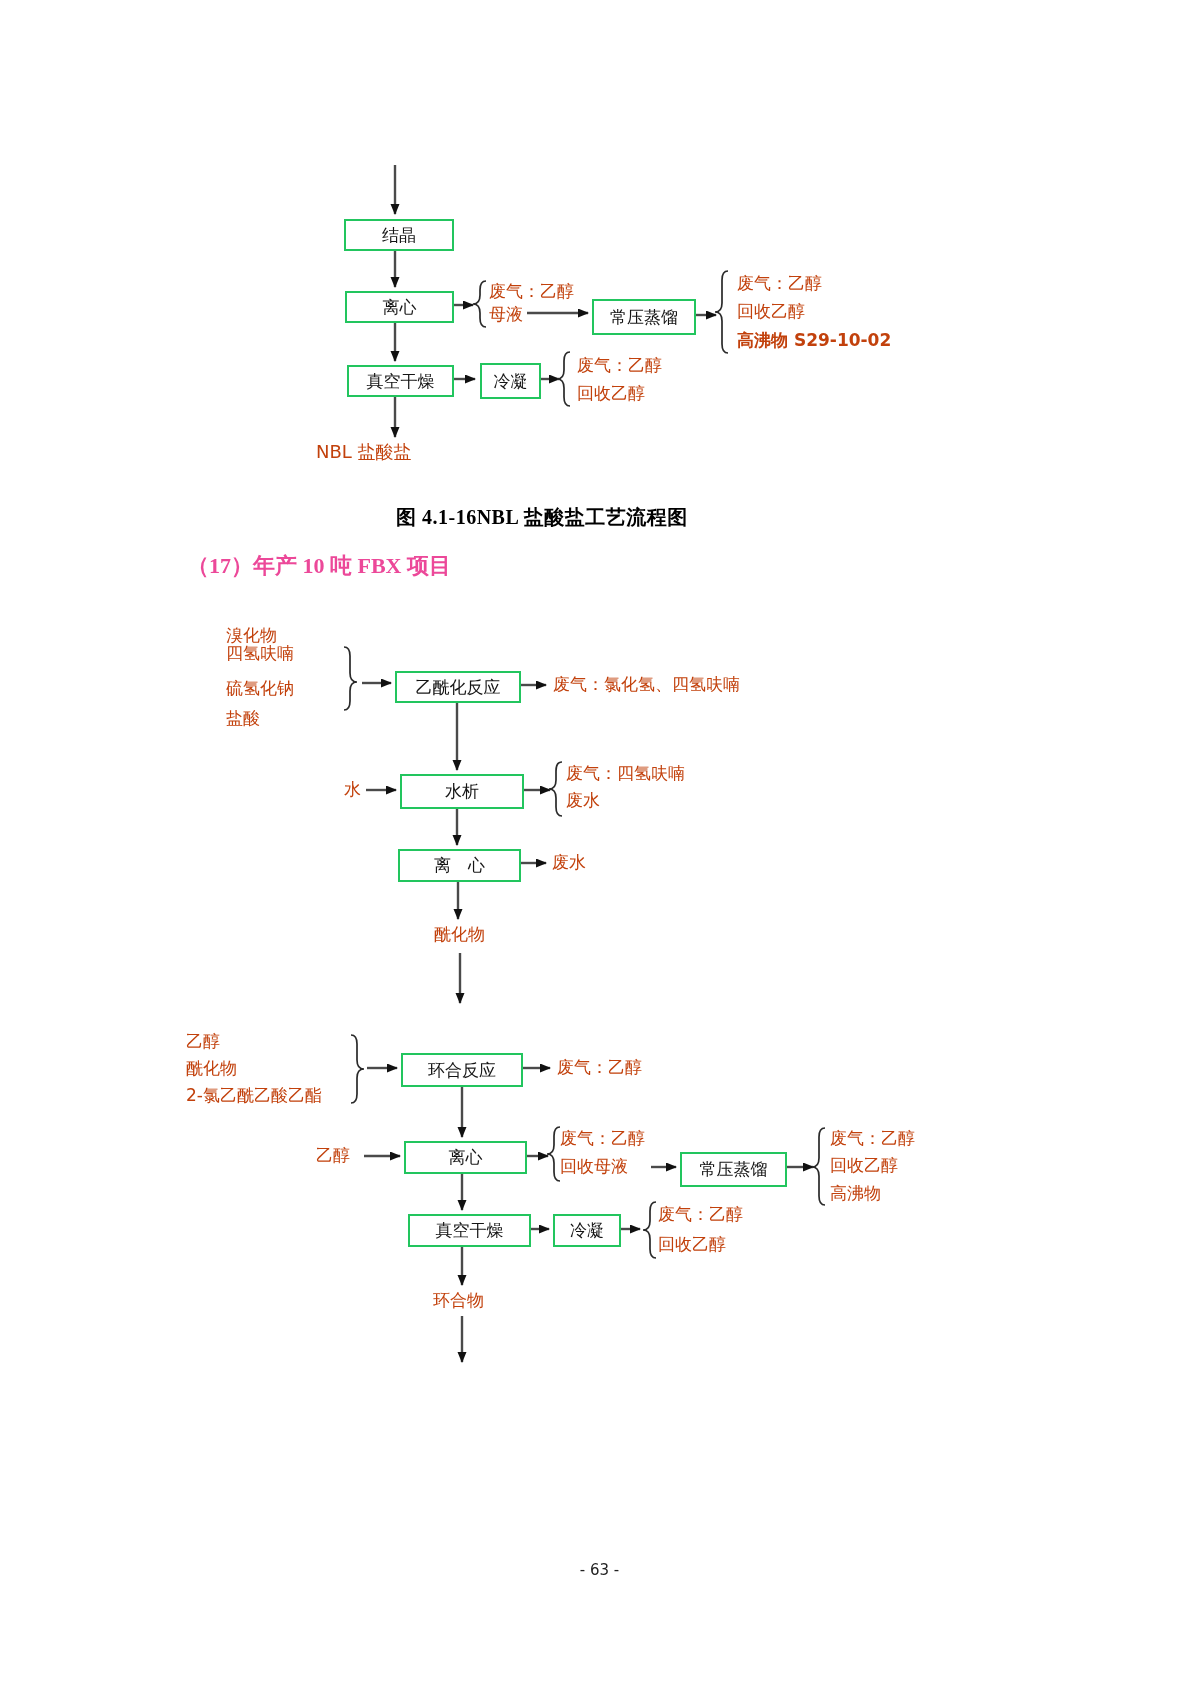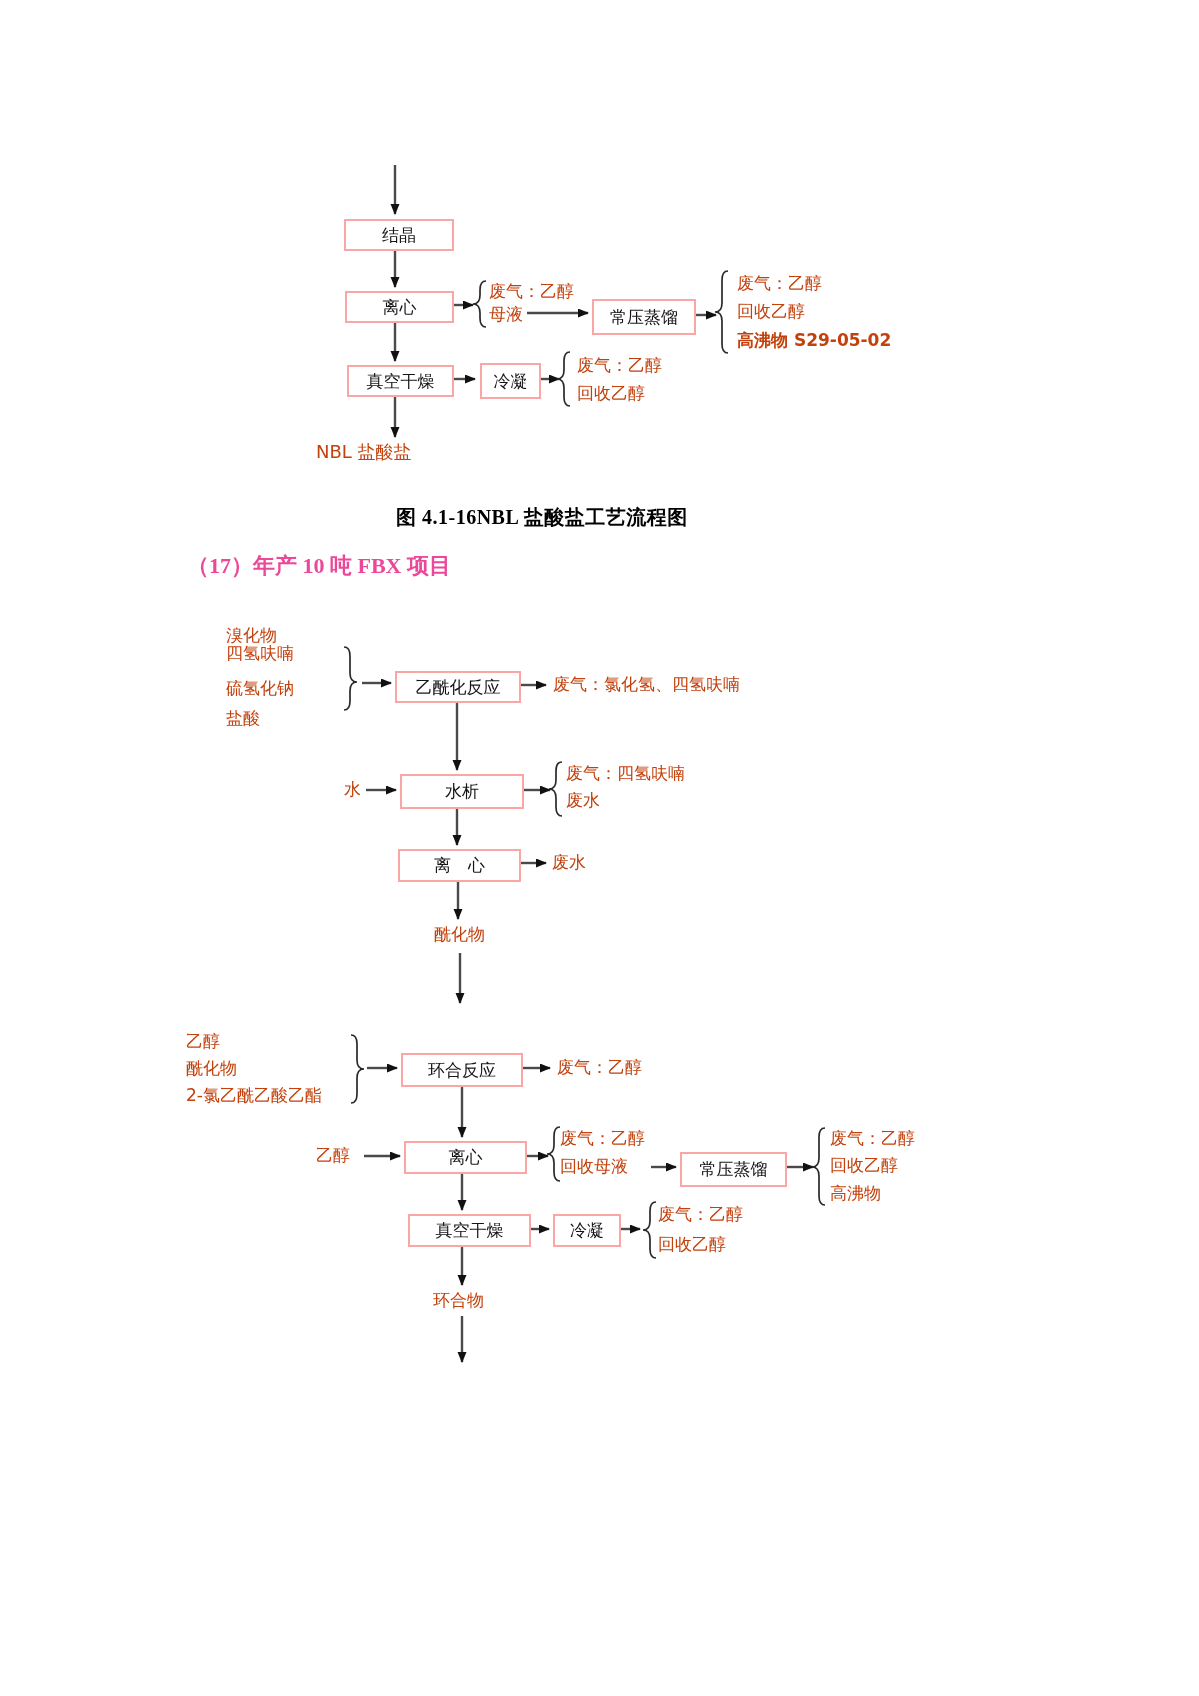--- a/index.html
+++ b/index.html
@@ -10,21 +10,21 @@
     margin:0 auto;
     overflow:hidden;
     font-family:"DejaVu Sans","Liberation Sans",sans-serif;
     color:#1a1a1a;
   }
   #connectors{position:absolute;left:0;top:0;width:1199px;height:1696px;}
   .flow{stroke:#4a4a4a;stroke-width:2.4;}
   .brace{stroke:#2a2a2a;stroke-width:1.7;fill:none;}
   .box{
     position:absolute;
-    border:2px solid #fca5a5;
+    border:2px solid #22c55e;
     background:#fff;
     display:flex;align-items:center;justify-content:center;
     font-size:17px;line-height:1;white-space:nowrap;
     color:#141414;
   }
   .lbl{
     position:absolute;
     font-size:17px;line-height:19px;white-space:nowrap;
     color:#c2410c;
   }
@@ -106,21 +106,21 @@
   <div class="box" style="left:344px;top:219px;width:106px;height:28px">结晶</div>
   <div class="box" style="left:345px;top:291px;width:105px;height:28px">离心</div>
   <div class="box" style="left:592px;top:299px;width:100px;height:32px">常压蒸馏</div>
   <div class="box" style="left:347px;top:365px;width:103px;height:28px">真空干燥</div>
   <div class="box" style="left:480px;top:363px;width:57px;height:32px">冷凝</div>
 
   <div class="lbl" style="left:489px;top:282px">废气：乙醇</div>
   <div class="lbl" style="left:489px;top:305px">母液</div>
   <div class="lbl" style="left:737px;top:274px">废气：乙醇</div>
   <div class="lbl" style="left:737px;top:302px">回收乙醇</div>
-  <div class="lbl bold" style="left:737px;top:331px">高沸物 S29-05-02</div>
+  <div class="lbl bold" style="left:737px;top:331px">高沸物 S29-10-02</div>
   <div class="lbl" style="left:577px;top:356px">废气：乙醇</div>
   <div class="lbl" style="left:577px;top:384px">回收乙醇</div>
   <div class="lbl" style="left:316px;top:442px;font-size:18px">NBL 盐酸盐</div>
 
   <div class="caption" style="left:396px;top:504px">图 4.1-16NBL 盐酸盐工艺流程图</div>
 
   <div class="heading" style="left:187px;top:551px">（17）年产 10 吨 FBX 项目</div>
 
   <div class="lbl right" style="left:226px;top:626px;width:112px">溴化物</div>
   <div class="lbl right" style="left:226px;top:644px;width:112px">四氢呋喃</div>
@@ -157,14 +157,15 @@
   <div class="lbl" style="left:830px;top:1156px">回收乙醇</div>
   <div class="lbl" style="left:830px;top:1184px">高沸物</div>
 
   <div class="box" style="left:408px;top:1214px;width:119px;height:29px">真空干燥</div>
   <div class="box" style="left:553px;top:1214px;width:64px;height:29px">冷凝</div>
   <div class="lbl" style="left:658px;top:1205px">废气：乙醇</div>
   <div class="lbl" style="left:658px;top:1235px">回收乙醇</div>
 
   <div class="lbl" style="left:433px;top:1291px">环合物</div>
 
+  <div class="pagenum">- 63 -</div>
 
 </div>
 
 </body></html>

